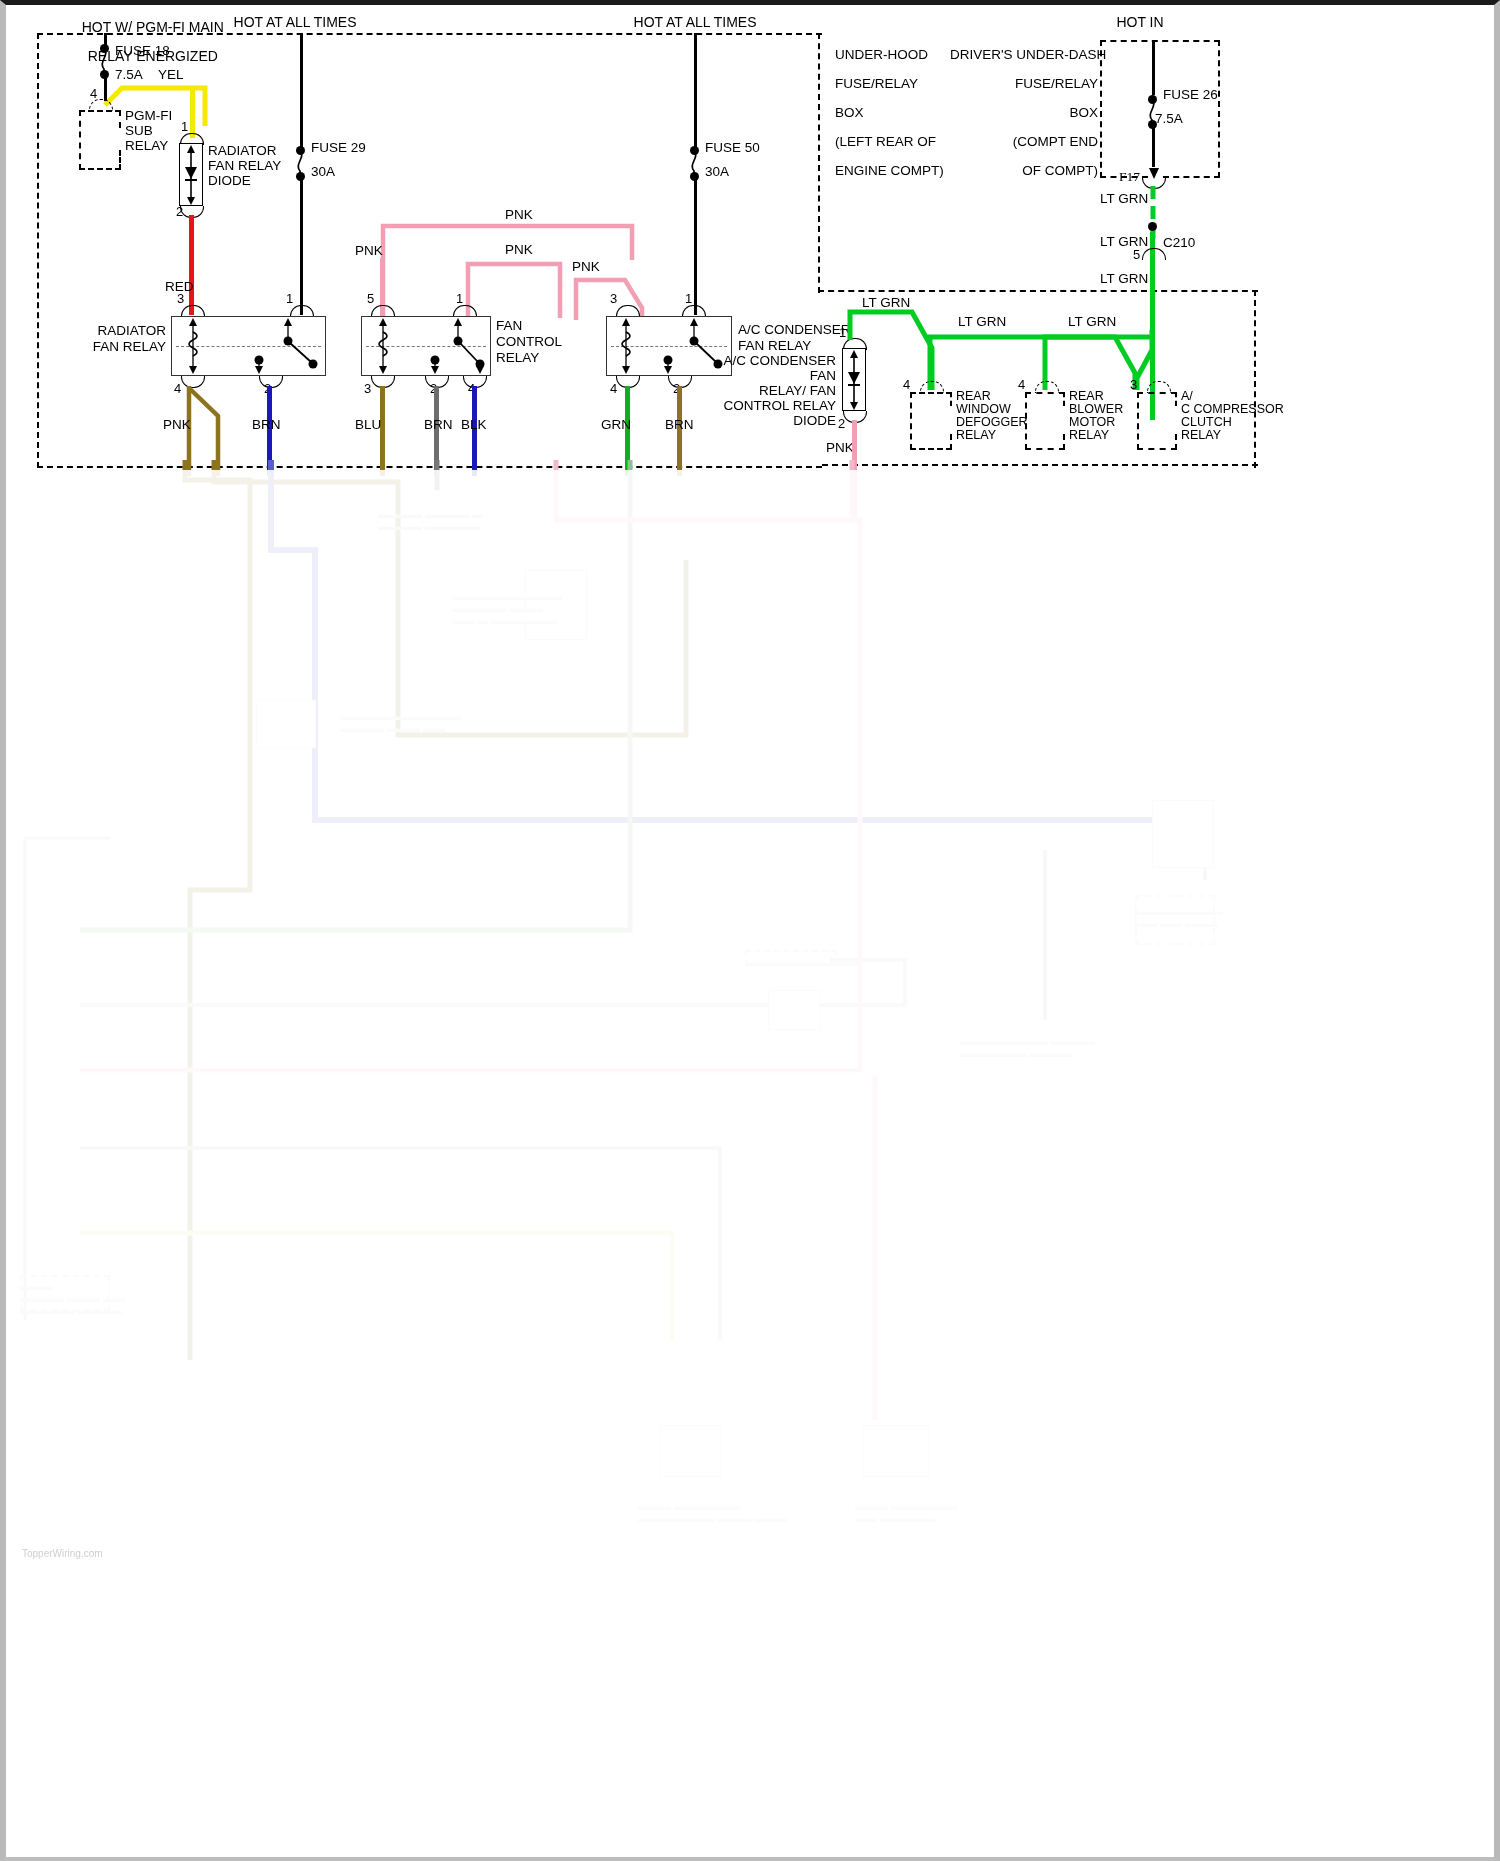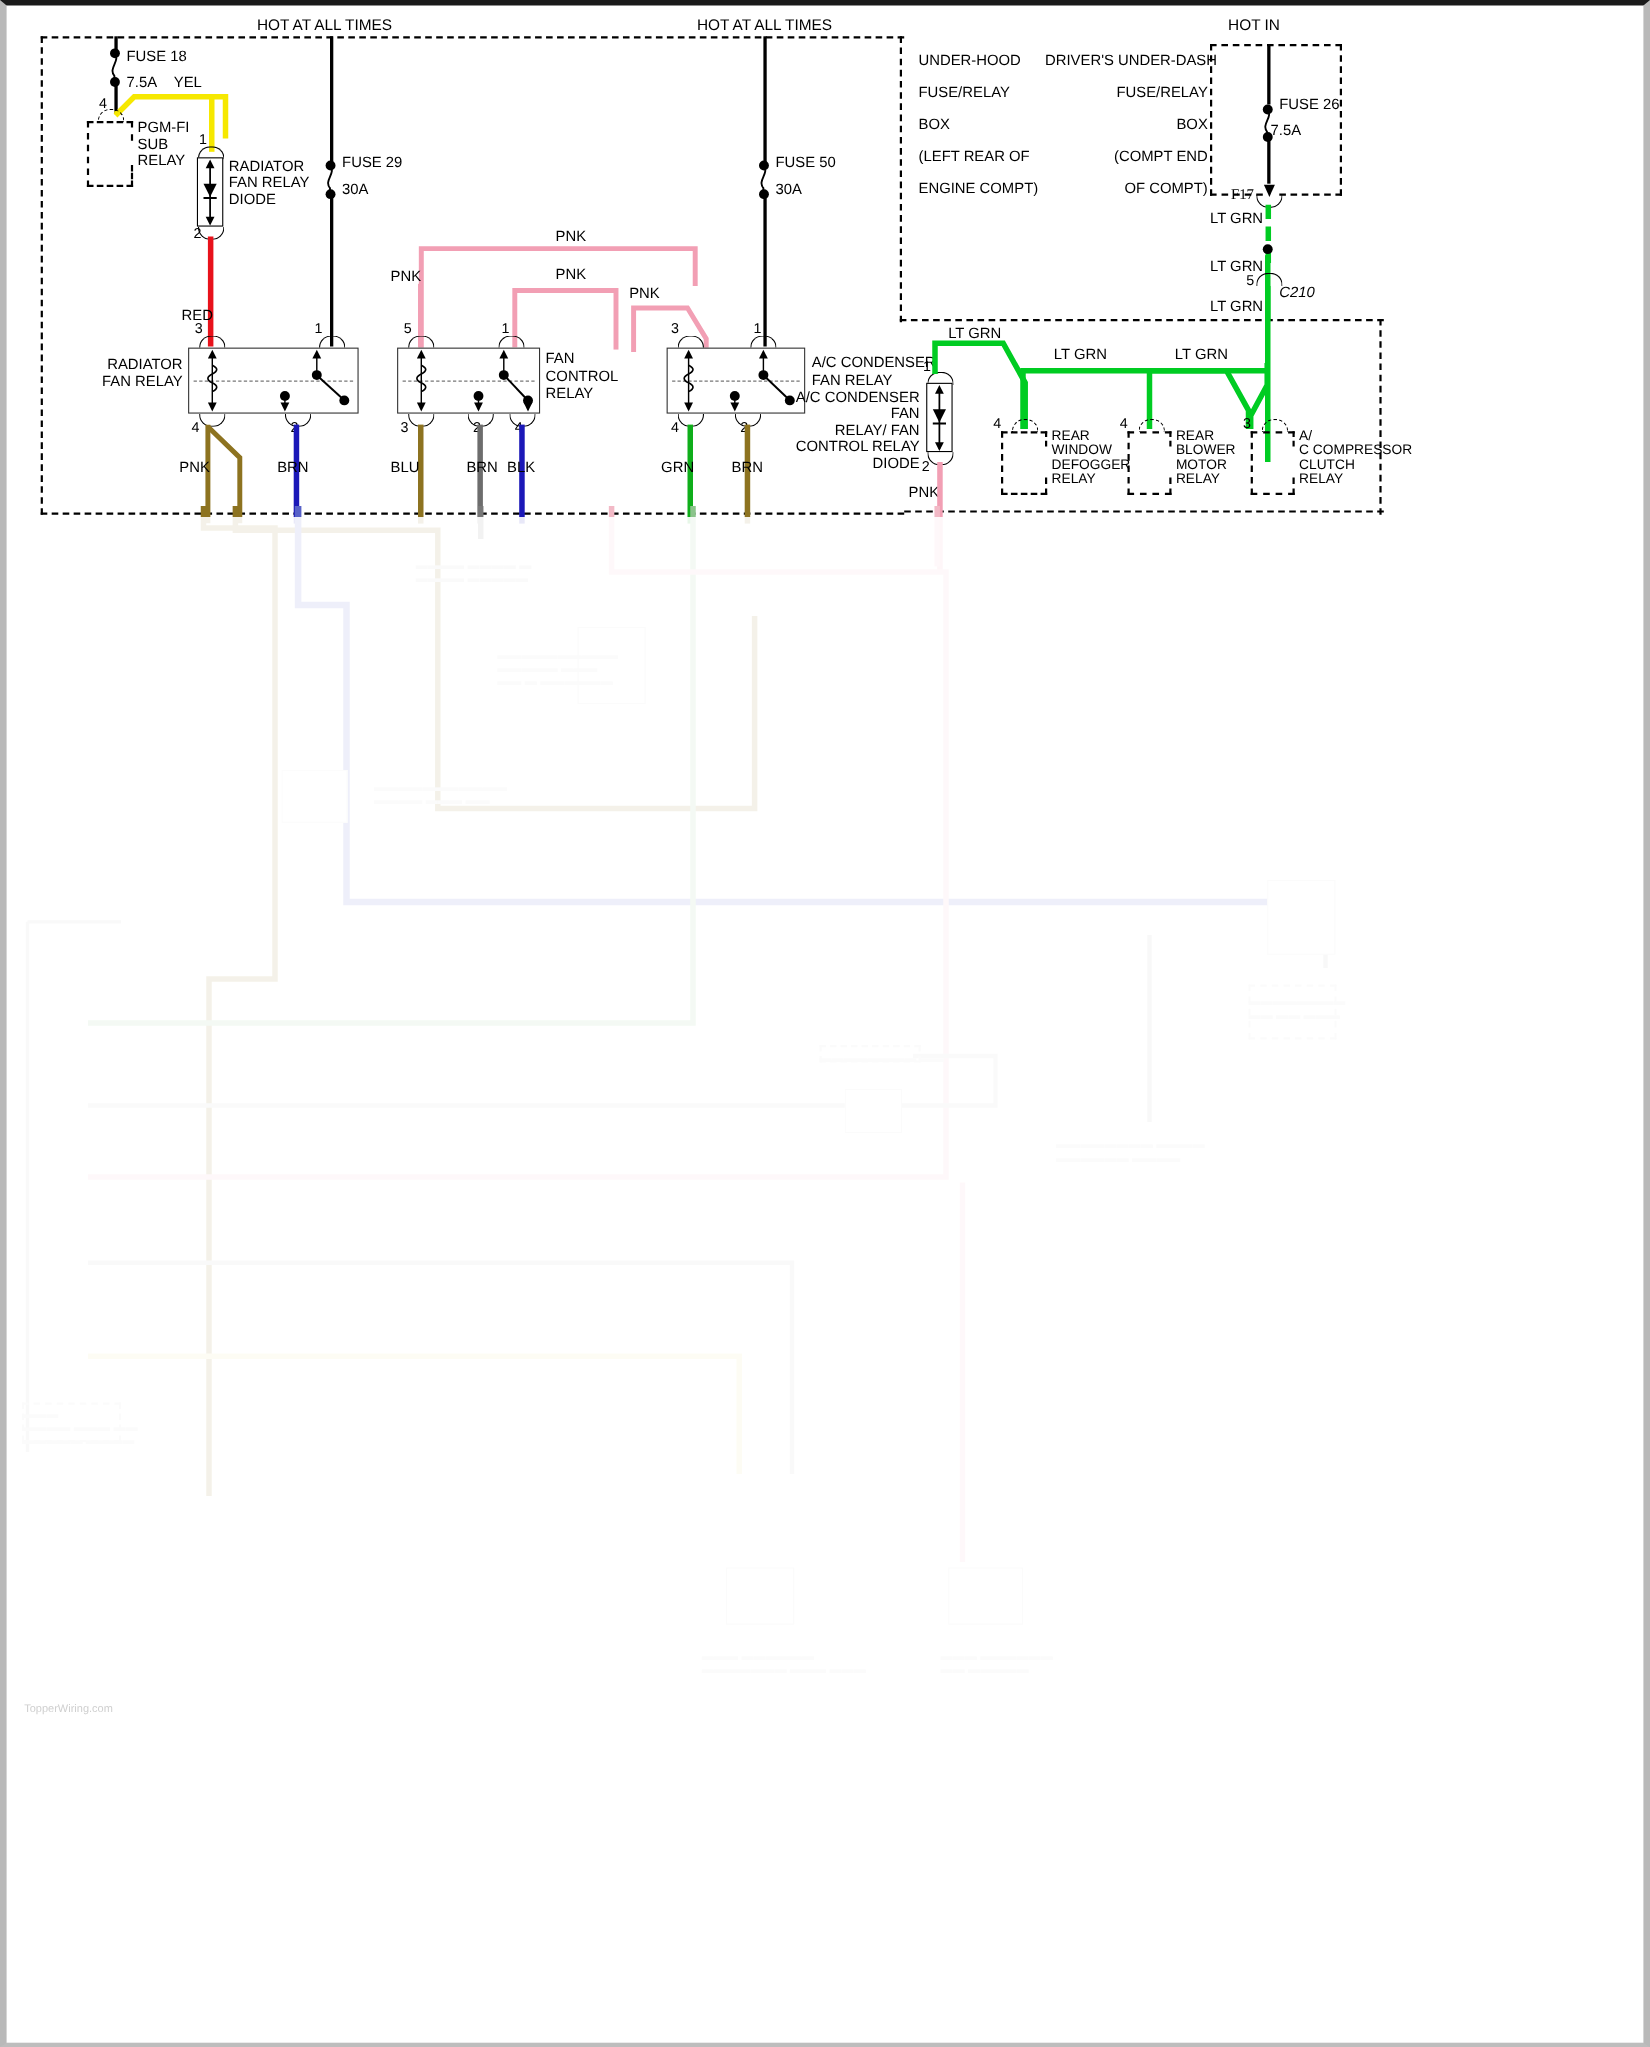--- a/index.html
+++ b/index.html
@@ -53,20 +53,24 @@
   
   #faded{position:absolute;left:6px;top:470px;width:1488px;height:1387px;
          background:#ffffff;opacity:0.90;pointer-events:none;}
   #lower{position:absolute;left:0;top:0;width:1500px;height:1861px;}
 </style>
 </head>
 <body>
 
 <div id="page">
 
+  <div class="lbl c" style="left:35px;top:5px;width:220px;font-size:14px;">
+    <span>HOT W/ PGM-FI MAIN</span><br>
+    <span>RELAY ENERGIZED</span>
+  </div>
   <div class="lbl c" style="left:190px;top:15px;width:210px;font-size:14px;">HOT AT ALL TIMES</div>
   <div class="lbl c" style="left:590px;top:15px;width:210px;font-size:14px;">HOT AT ALL TIMES</div>
   <div class="lbl c" style="left:1075px;top:15px;width:130px;font-size:14px;">HOT IN</div>
 
   <div class="dash-box" style="left:37px;top:33px;width:785px;height:435px;border-right:none;"></div>
   <div class="dash-box" style="left:818px;top:33px;width:4px;height:260px;border-left:2px dashed #000;border-right:none;border-top:none;border-bottom:none;"></div>
 
   <div class="dash-box" style="left:818px;top:290px;width:440px;height:4px;border-top:2px dashed #000;border-left:none;border-right:none;border-bottom:none;"></div>
   <div class="dash-box" style="left:1254px;top:290px;width:4px;height:178px;border-left:2px dashed #000;border-right:none;border-top:none;border-bottom:none;"></div>
   <div class="dash-box" style="left:822px;top:464px;width:436px;height:4px;border-top:2px dashed #000;border-left:none;border-right:none;border-bottom:none;"></div>
@@ -171,21 +175,21 @@
   <svg style="position:absolute;left:1146px;top:186px;width:14px;height:60px;" viewBox="0 0 14 60">
     <line x1="7" y1="0" x2="7" y2="60" stroke="#00cc22" stroke-width="5" stroke-dasharray="13 7"></line>
   </svg>
   <div class="lbl" style="left:1100px;top:192px;">LT GRN</div>
   <div class="dot" style="left:1148px;top:222px;"></div>
 
   <div class="lbl" style="left:1100px;top:235px;">LT GRN</div>
   <div class="vw grn" style="left:1150px;top:232px;height:60px;width:5px;"></div>
   <div class="pin" style="left:1133px;top:247px;">5</div>
   <div class="cap" style="left:1142px;top:248px;"></div>
-  <div class="lbl" style="left:1163px;top:259px;font-style:italic;">C210</div>
+  <div class="lbl" style="left:1163px;top:236px;">C210</div>
   <div class="lbl" style="left:1100px;top:272px;">LT GRN</div>
 
   <div class="vw grn" style="left:1150px;top:260px;height:160px;width:5px;"></div>
 
   <svg style="position:absolute;left:370px;top:220px;width:275px;height:100px;" viewBox="0 0 275 100">
     <polyline points="13,98 13,6 262,6 262,40" stroke="#f29fb4" stroke-width="4.5" fill="none"></polyline>
   </svg>
   <div class="lbl" style="left:505px;top:208px;">PNK</div>
 
   <div class="lbl" style="left:355px;top:244px;">PNK</div>

